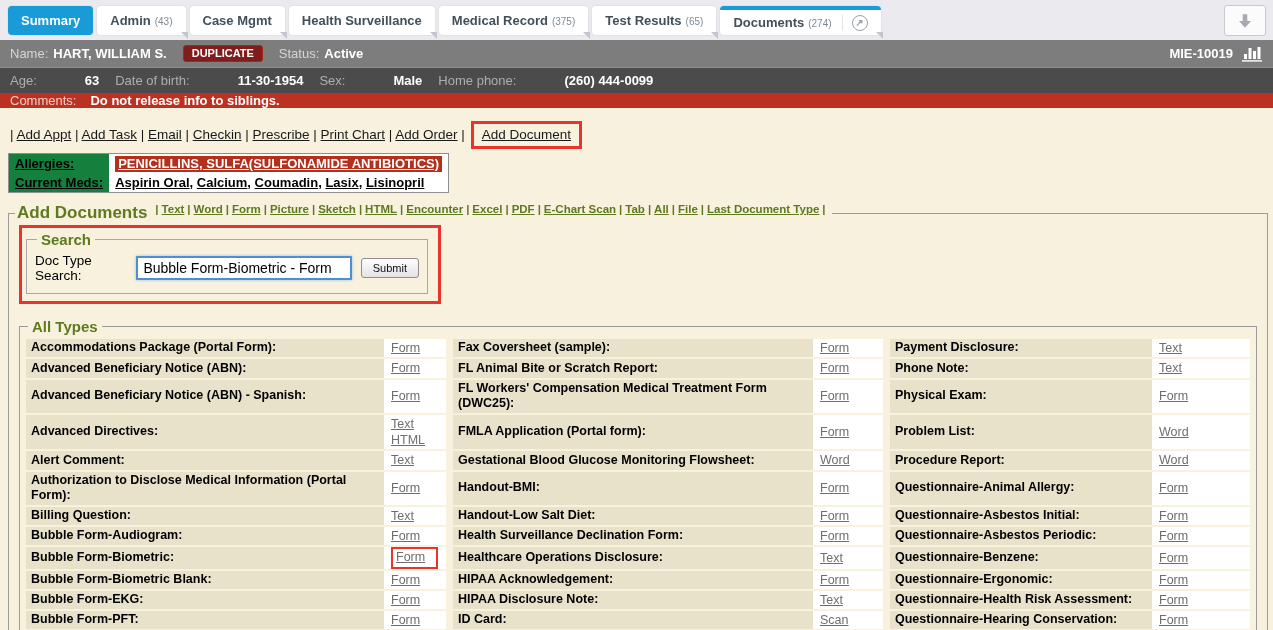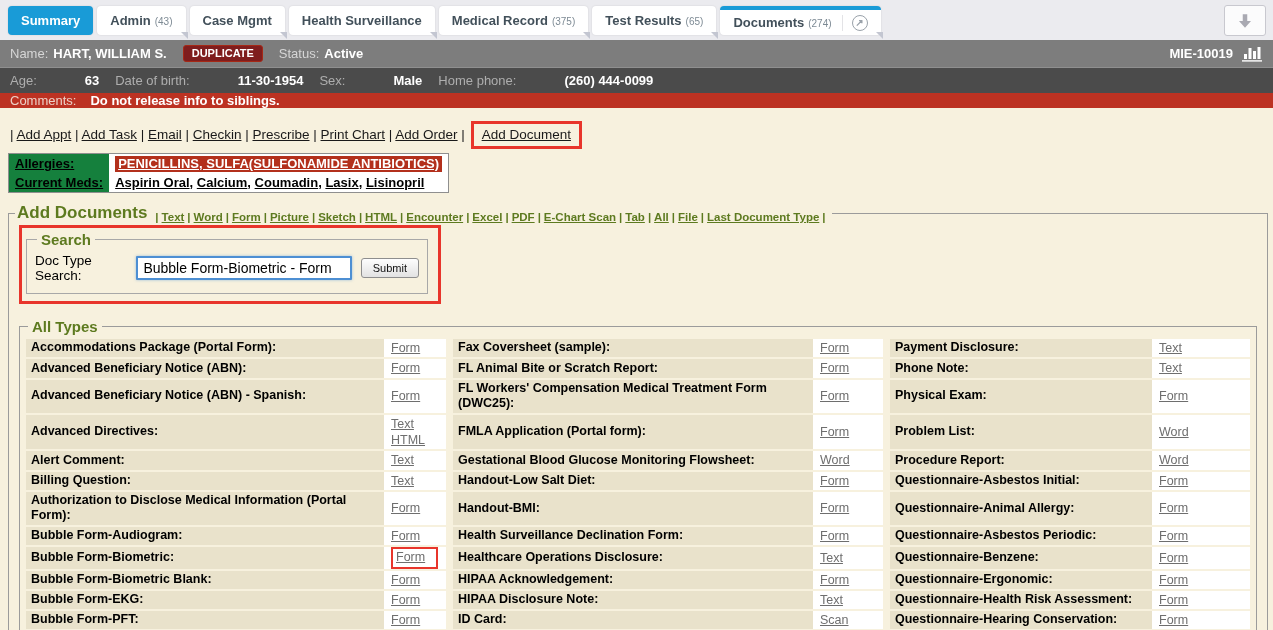--- a/index.html
+++ b/index.html
@@ -76,21 +76,21 @@
   .chart-summary .row { display:table-row; }
   .chart-summary .cell { display:table-cell; padding:2px 6px; vertical-align:middle; }
   .chart-summary .key { background:#15803d; }
   .chart-summary .key a { color:#000; text-decoration:underline; }
   .allergy-val a { background:#b3301c; color:#fff; text-decoration:underline; padding:0 3px 1px; }
   .meds-val a { color:#000; text-decoration:underline; }
 
   
   fieldset { border:1px solid #9b9b9b; margin:0; padding:0; }
   .fs-docs { margin:10px 8px 0 8px; padding:0 4px 10px 4px; min-height:420px; }
-  .fs-docs > legend { margin-left:2px; padding:0 6px 0 2px; display:flex; align-items:flex-end; }
+  .fs-docs > legend { margin-left:2px; padding:0 6px 0 2px; display:flex; align-items:flex-start; }
   .sect-title { color:#5d7a1f; font-size:17px; font-weight:bold; margin-right:8px; }
   .filter-links { color:#5d7a1f; font-size:11.5px; font-weight:bold; }
   .filter-links a { color:#5d7a1f; text-decoration:underline; margin:0 3px; }
 
   .annot-search { display:inline-block; margin:2px 0 0 6px; padding:3px 10px 7px 4px; }
   .fs-search { border:1px solid #a8a8a8; width:402px; padding:2px 8px 10px 8px; }
   .fs-search > legend, .fs-types > legend {
     color:#5d7a1f; font-size:15px; font-weight:bold; padding:0 4px; margin-left:2px;
   }
   .search-row { margin-top:3px; display:flex; align-items:center; font-size:13.5px; color:#000; }
@@ -301,37 +301,37 @@
             <td class="lbl">Alert Comment:</td>
             <td class="lnk"><a href="#">Text</a></td>
             <td class="gap"></td>
             <td class="lbl">Gestational Blood Glucose Monitoring Flowsheet:</td>
             <td class="lnk"><a href="#">Word</a></td>
             <td class="gap"></td>
             <td class="lbl">Procedure Report:</td>
             <td class="lnk"><a href="#">Word</a></td>
           </tr>
           <tr>
+            <td class="lbl">Authorization to Disclose Medical Information (Portal Form):</td>
+            <td class="lnk"><a href="#">Form</a></td>
+            <td class="gap"></td>
+            <td class="lbl">Handout-BMI:</td>
+            <td class="lnk"><a href="#">Form</a></td>
+            <td class="gap"></td>
+            <td class="lbl">Questionnaire-Animal Allergy:</td>
+            <td class="lnk"><a href="#">Form</a></td>
+          </tr>
+          <tr>
             <td class="lbl">Billing Question:</td>
             <td class="lnk"><a href="#">Text</a></td>
             <td class="gap"></td>
             <td class="lbl">Handout-Low Salt Diet:</td>
             <td class="lnk"><a href="#">Form</a></td>
             <td class="gap"></td>
             <td class="lbl">Questionnaire-Asbestos Initial:</td>
-            <td class="lnk"><a href="#">Form</a></td>
-          </tr>
-          <tr>
-            <td class="lbl">Authorization to Disclose Medical Information (Portal Form):</td>
-            <td class="lnk"><a href="#">Form</a></td>
-            <td class="gap"></td>
-            <td class="lbl">Handout-BMI:</td>
-            <td class="lnk"><a href="#">Form</a></td>
-            <td class="gap"></td>
-            <td class="lbl">Questionnaire-Animal Allergy:</td>
             <td class="lnk"><a href="#">Form</a></td>
           </tr>
           <tr>
             <td class="lbl">Bubble Form-Audiogram:</td>
             <td class="lnk"><a href="#">Form</a></td>
             <td class="gap"></td>
             <td class="lbl">Health Surveillance Declination Form:</td>
             <td class="lnk"><a href="#">Form</a></td>
             <td class="gap"></td>
             <td class="lbl">Questionnaire-Asbestos Periodic:</td>

